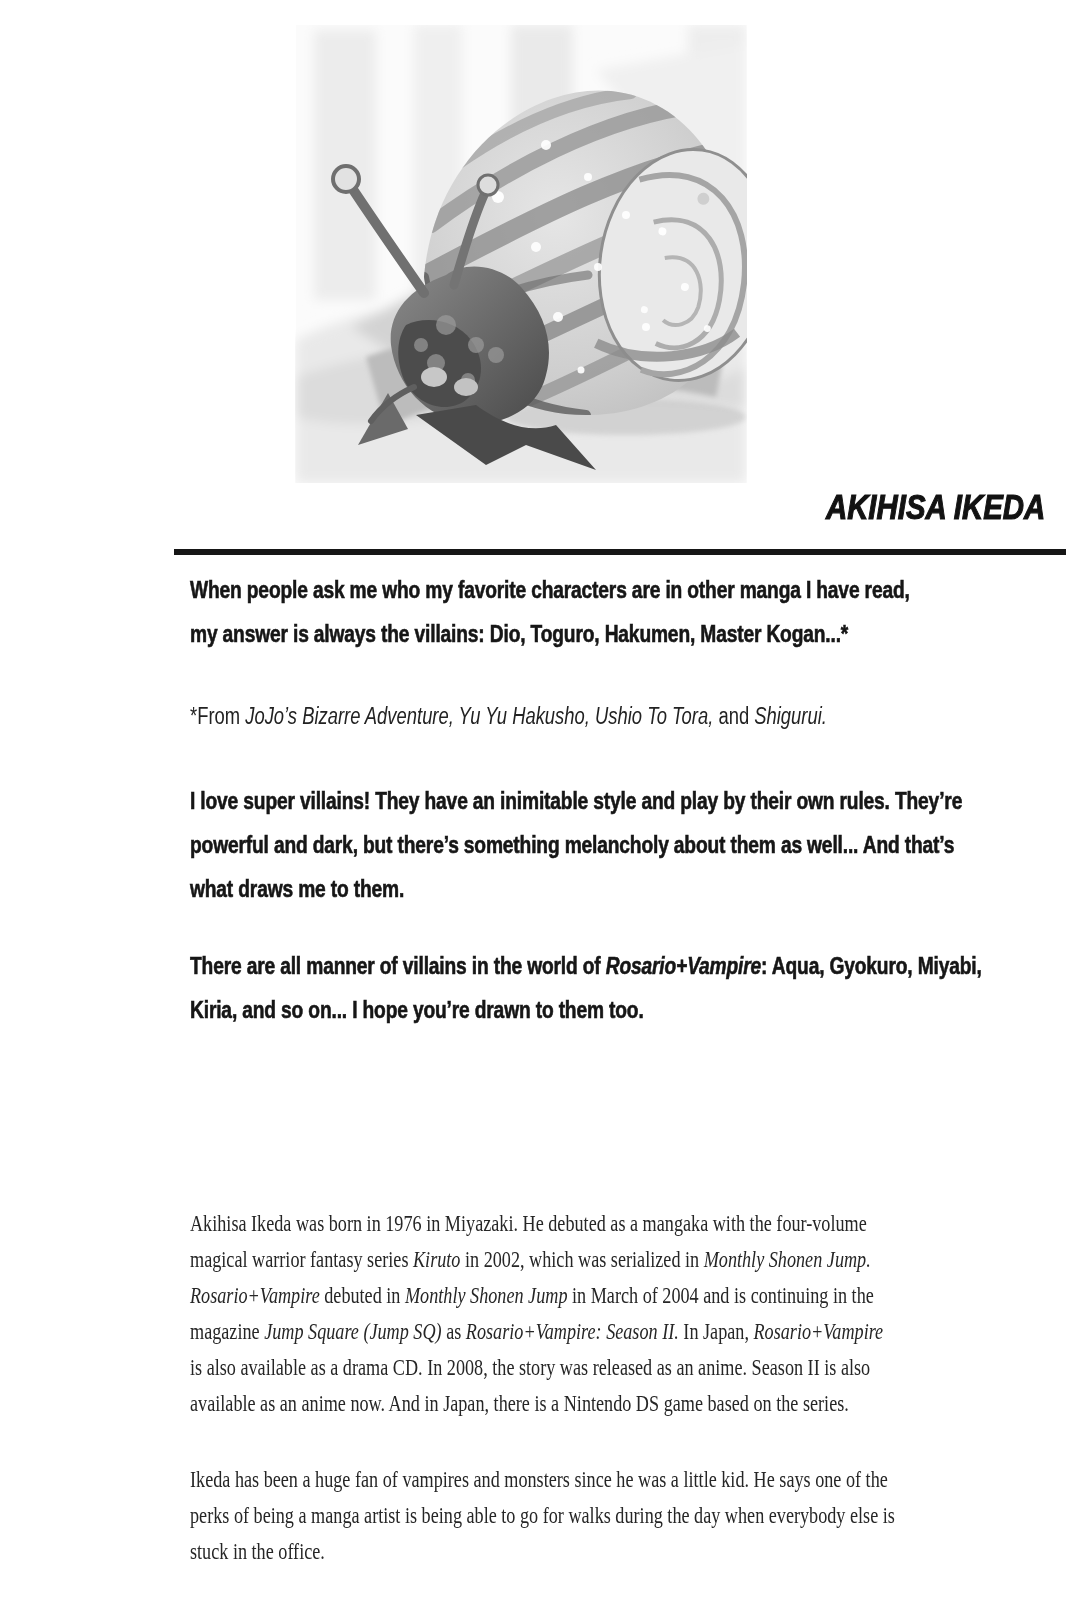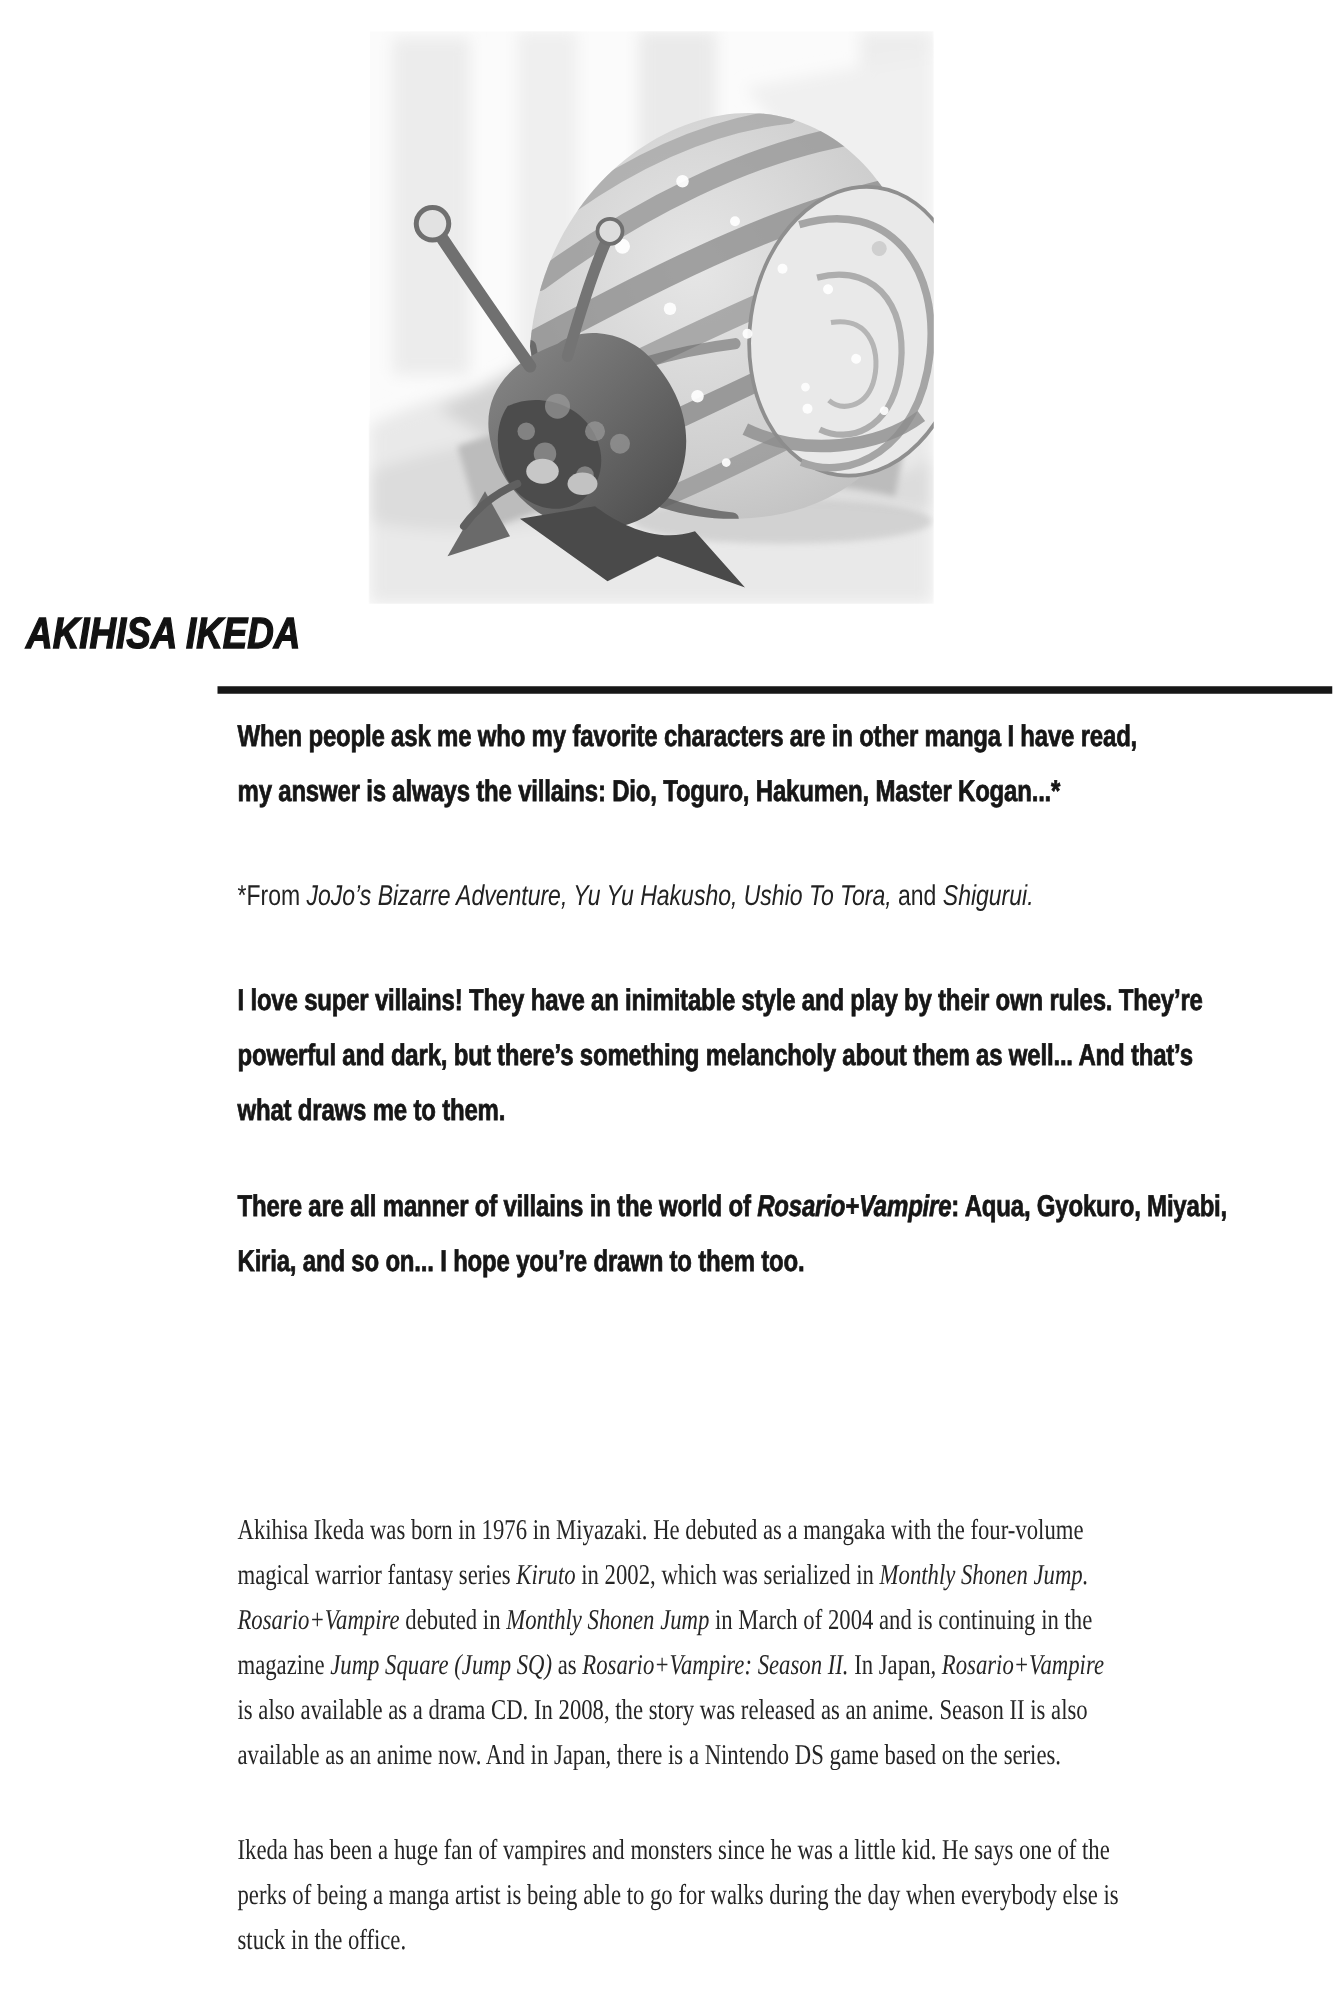--- a/index.html
+++ b/index.html
@@ -3,21 +3,21 @@
 <meta charset="utf-8">
 <style>
   html,body{margin:0;padding:0;background:#ffffff;}
   body{width:1066px;height:1600px;position:relative;overflow:hidden;
        font-family:"Liberation Sans",sans-serif;color:#1b1b1b;}
 
   .illustration{position:absolute;left:295px;top:25px;width:452px;height:458px;margin:0;}
   .illustration svg{display:block;width:100%;height:100%;}
 
   .author-heading{position:absolute;left:0;top:487px;width:1066px;margin:0;
-      text-align:left;font-family:"Liberation Sans",sans-serif;text-decoration:underline;}
+      text-align:right;font-family:"Liberation Sans",sans-serif;text-decoration:underline;}
   .author-heading span{display:inline-block;font-style:italic;font-weight:700;
       font-size:35px;letter-spacing:0px;color:#121212;
       transform:scaleX(0.84);transform-origin:50% 50%;
       -webkit-text-stroke:1.1px #121212;}
 
   .rule{position:absolute;left:174px;top:549px;width:892px;height:6px;background:#161616;}
 
   .para{position:absolute;left:190px;transform-origin:0 0;}
   .para .tline{white-space:nowrap;}
 

